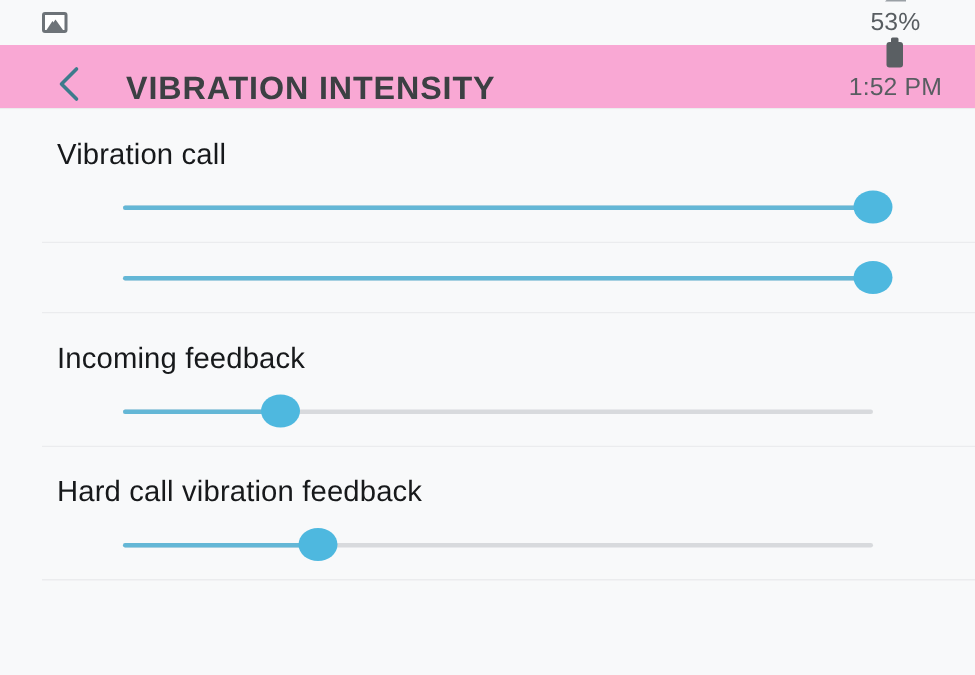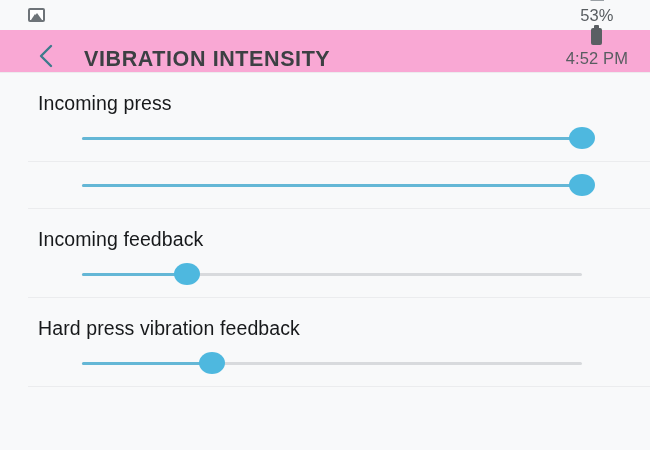--- a/index.html
+++ b/index.html
@@ -213,40 +213,40 @@
           <path d="M18.2 13.9l1.4 0 -0.7 1.3z" fill="#7c8387"></path>
         </svg>
       </span>
       <span>
         <svg class="svg-ic" width="17" height="16" viewBox="0 0 17 16">
           <path d="M16 1 L16 15 L2 15 Z" fill="#9aa0a5"></path>
         </svg>
       </span>
       <span class="status-text">53%</span>
       <span class="battery"></span>
-      <span class="status-text">4:52 PM</span>
+      <span class="status-text">1:52 PM</span>
     </div>
   </div>
 
   <div class="app-bar">
     <div class="back-btn">
       <span>
         <svg class="svg-ic" width="20" height="26" viewBox="0 0 20 26">
           <path d="M15 3 L5 13 L15 23" stroke="#3d7b8c" stroke-width="2.4" fill="none" stroke-linecap="round" stroke-linejoin="round"></path>
         </svg>
       </span>
     </div>
     <div class="page-title">VIBRATION INTENSITY</div>
   </div>
   <div class="header-rule"></div>
 
   <div class="list">
 
     <div class="row">
-      <div class="row-label">Incoming press</div>
+      <div class="row-label">Vibration call</div>
       <div class="slider-wrap">
         <div class="track">
           <div class="track-fill" style="width: 100%;"></div>
           <div class="thumb" style="left: 100%;"></div>
         </div>
       </div>
     </div>
     <div class="divider"></div>
 
     <div class="row">
@@ -264,21 +264,21 @@
       <div class="slider-wrap">
         <div class="track">
           <div class="track-fill" style="width: 21%;"></div>
           <div class="thumb" style="left: 21%;"></div>
         </div>
       </div>
     </div>
     <div class="divider"></div>
 
     <div class="row">
-      <div class="row-label">Hard press vibration feedback</div>
+      <div class="row-label">Hard call vibration feedback</div>
       <div class="slider-wrap">
         <div class="track">
           <div class="track-fill" style="width: 26%;"></div>
           <div class="thumb" style="left: 26%;"></div>
         </div>
       </div>
     </div>
     <div class="divider"></div>
 
   </div>

